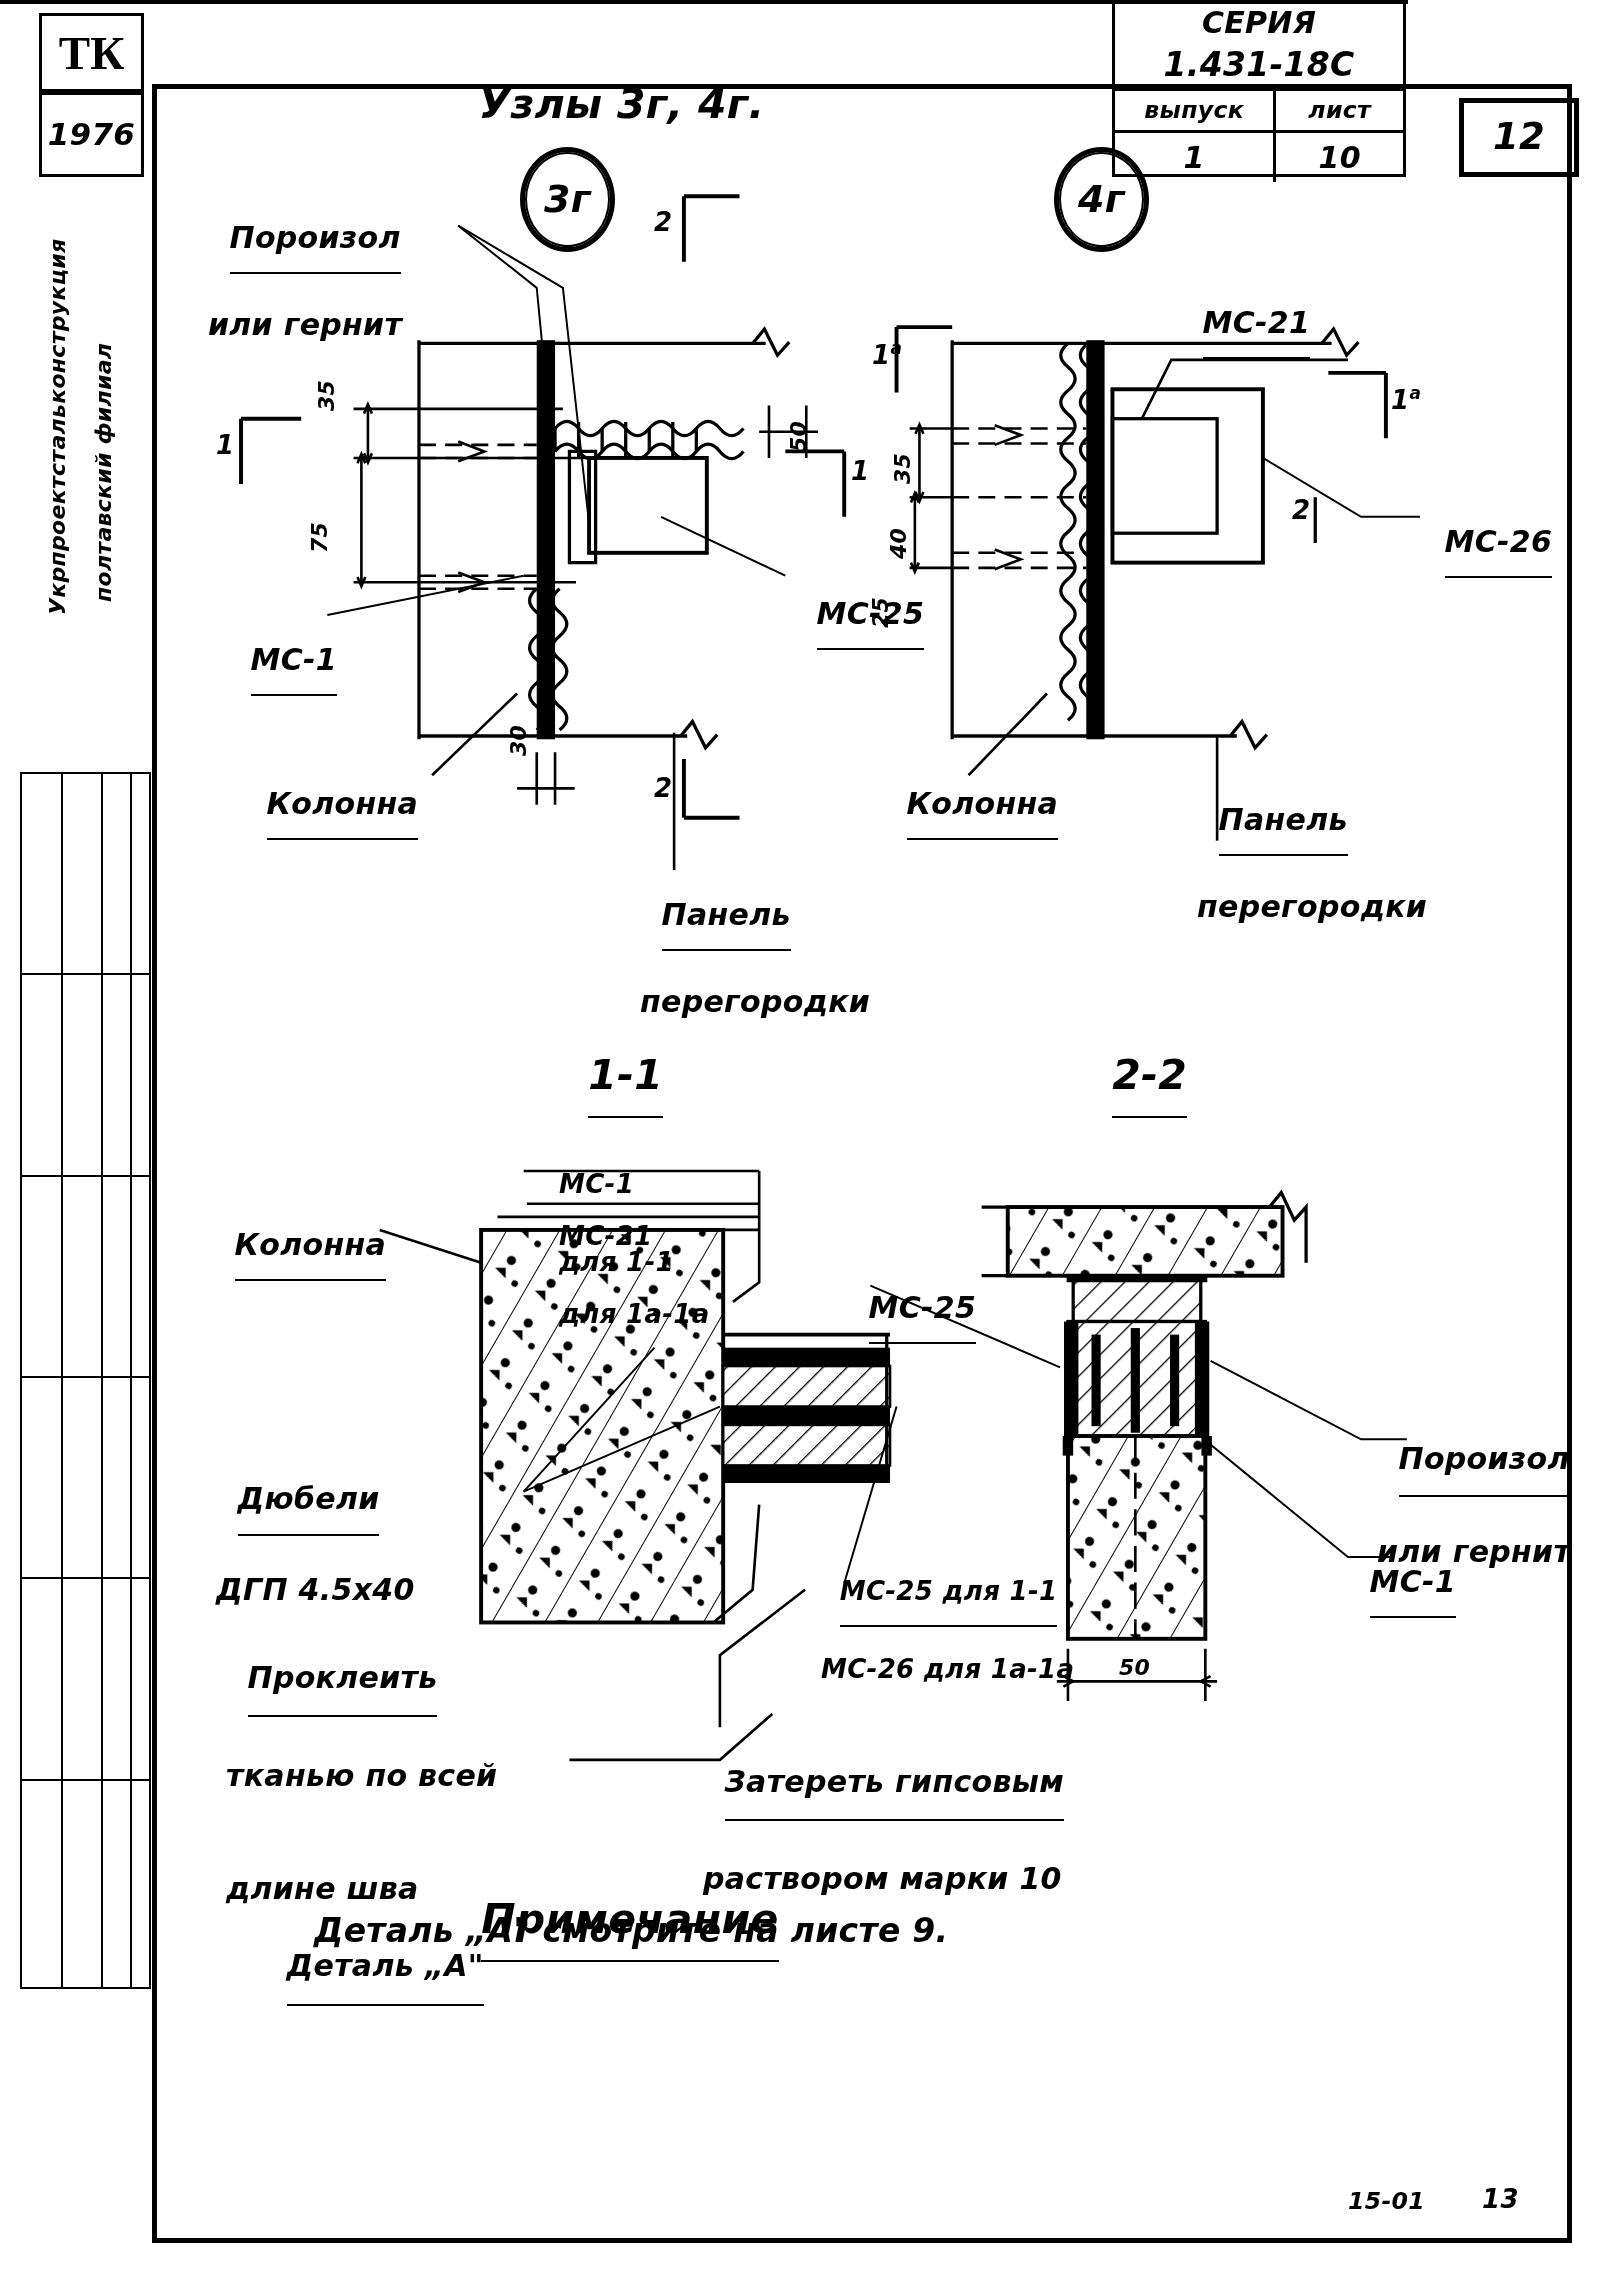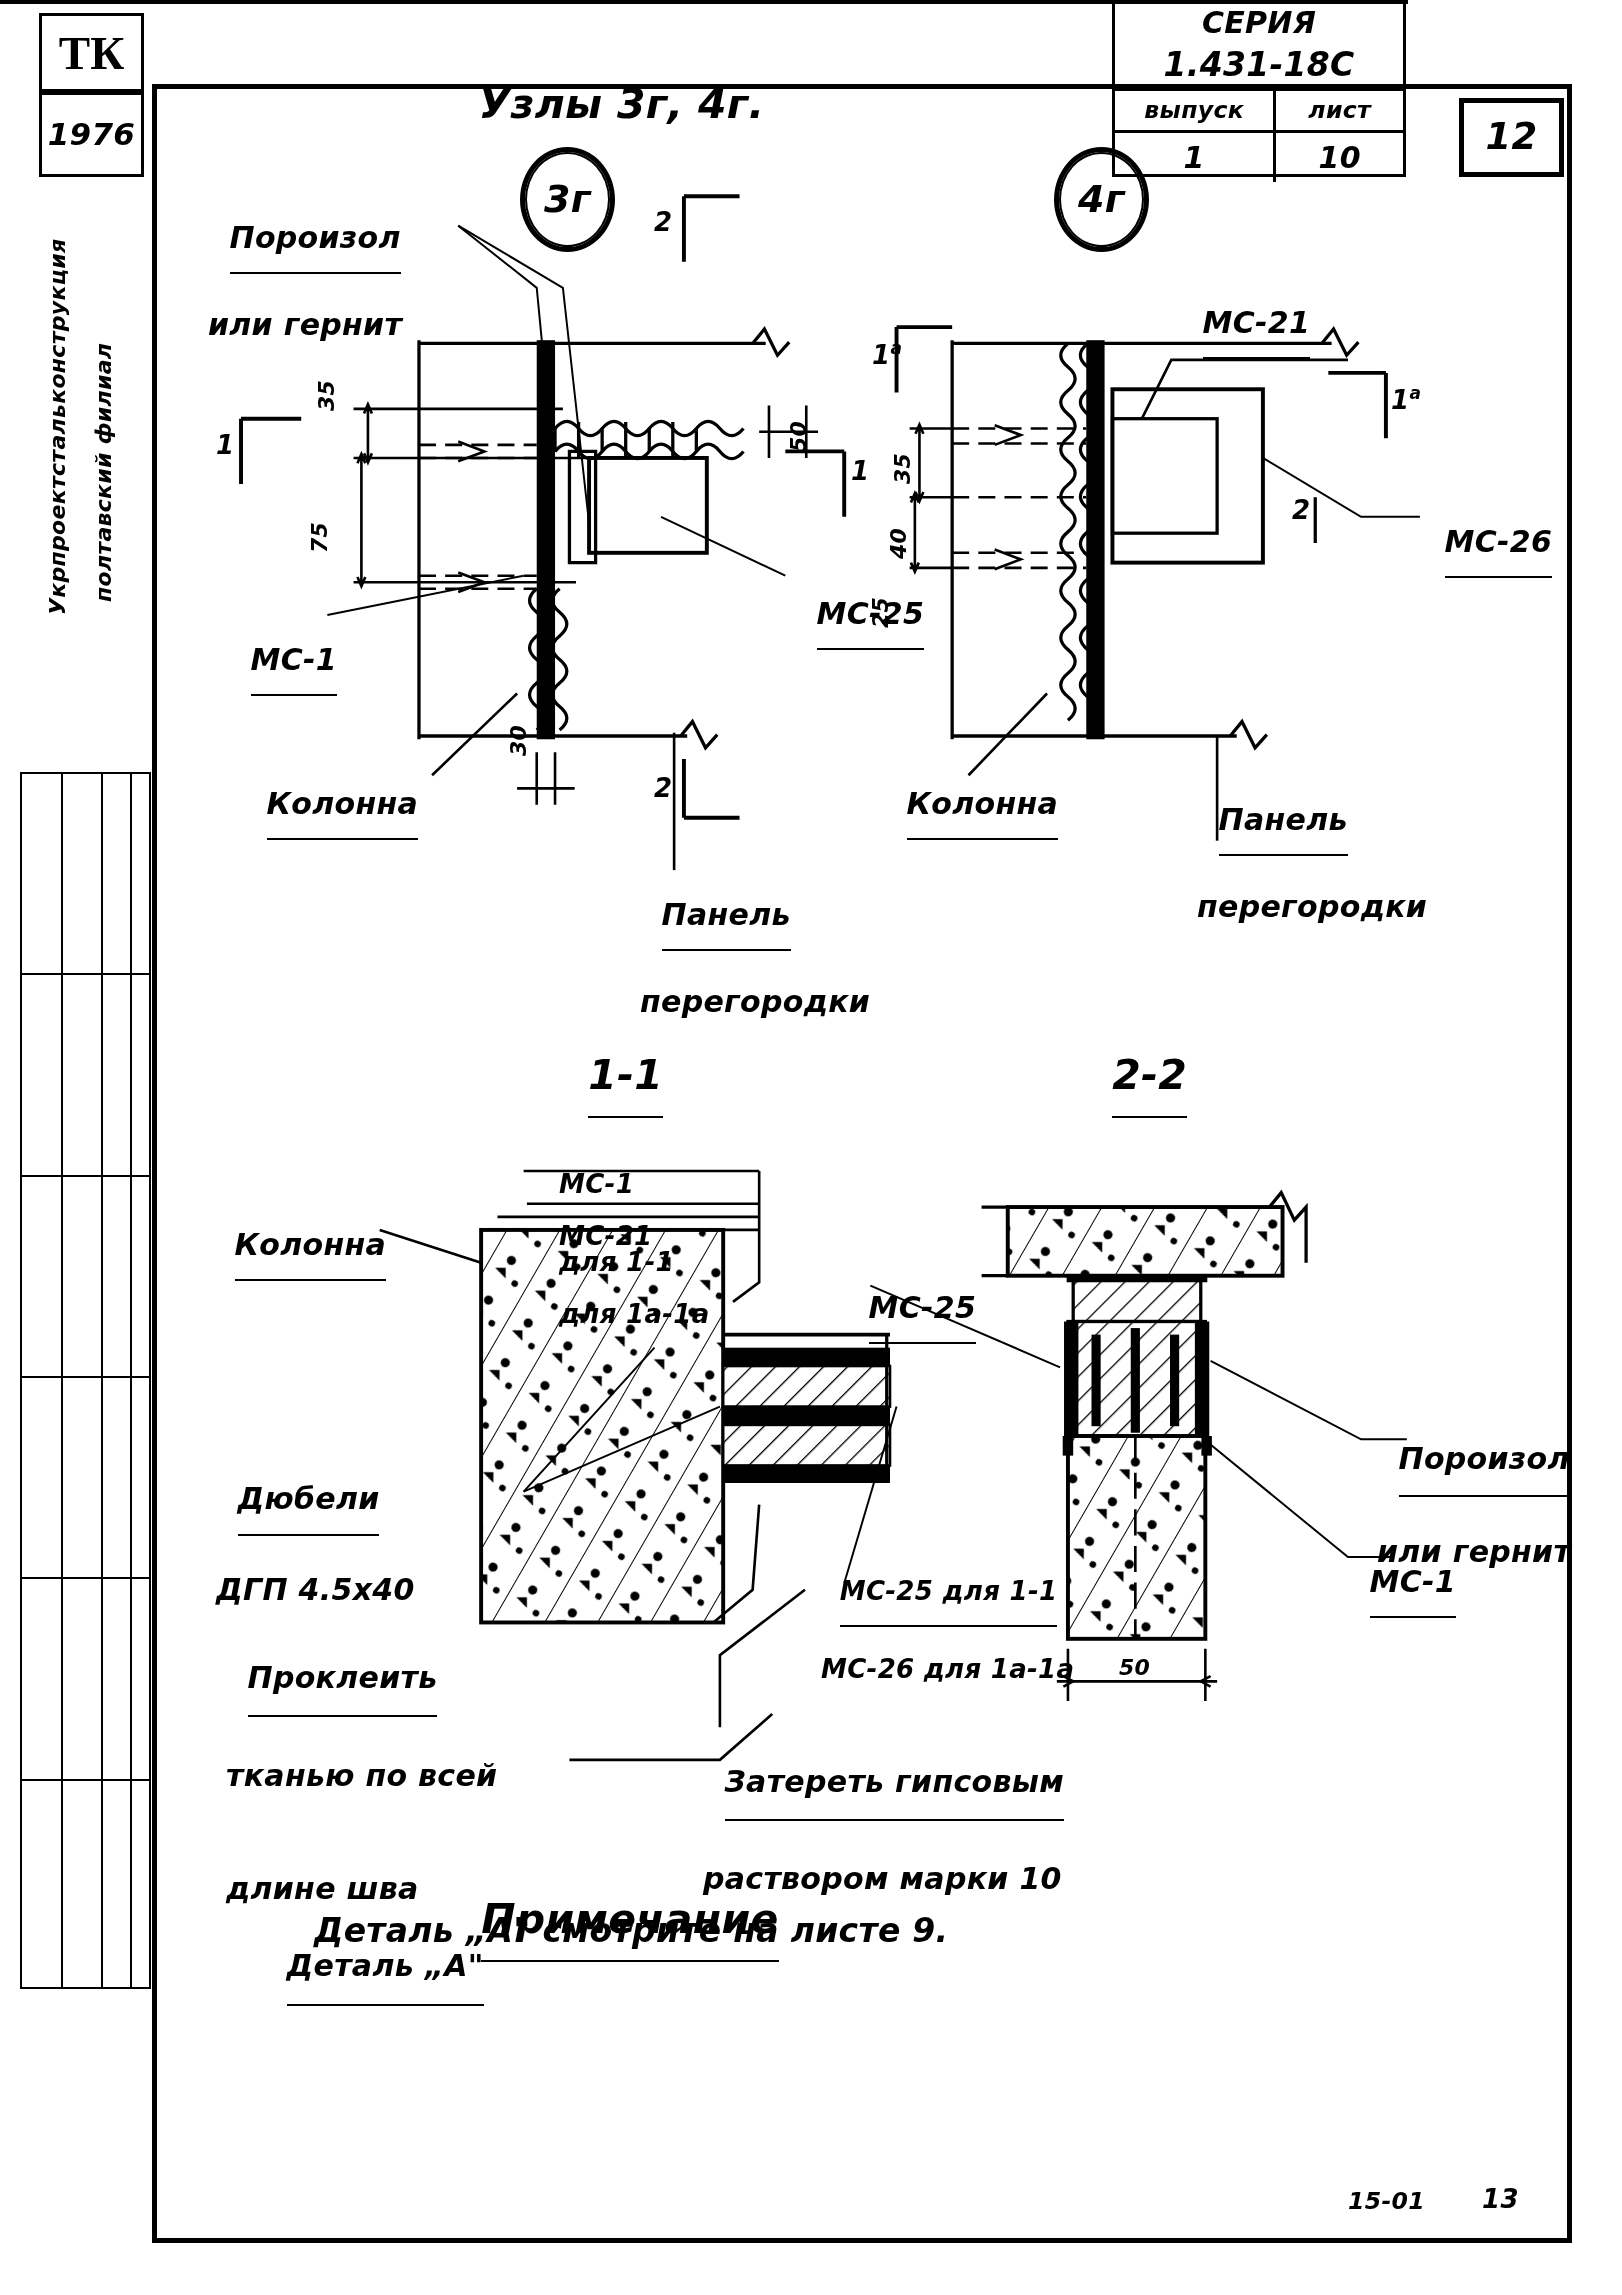--- a/index.html
+++ b/index.html
@@ -11,21 +11,21 @@
   .abs{position:absolute;}
   .hand{font-family:"DejaVu Sans", sans-serif;font-weight:700;
         font-style:italic;letter-spacing:0.3px;line-height:1.05;
         white-space:pre;}
   .ul{border-bottom:2.6px solid #000;padding-bottom:19px;display:inline-block;}
   svg{position:absolute;overflow:visible;}
 
   
   #sheet-frame{left:152px;top:84px;width:1420px;height:2159px;
                border:5.9px solid #000;box-sizing:border-box;}
-  #page-corner{left:1459px;top:98px;width:105px;height:79px;
+  #page-corner{left:1459px;top:98px;width:120px;height:79px;
                border:5.9px solid #000;box-sizing:border-box;
                display:flex;align-items:center;justify-content:center;}
   #page-corner .num{font-size:37px;}
 
   
   #stamp-strip{left:19.6px;top:196px;width:128px;height:1852px;}
   .vtext{position:absolute;transform-origin:0 0;transform:rotate(-90deg);
          white-space:nowrap;}
 
   

